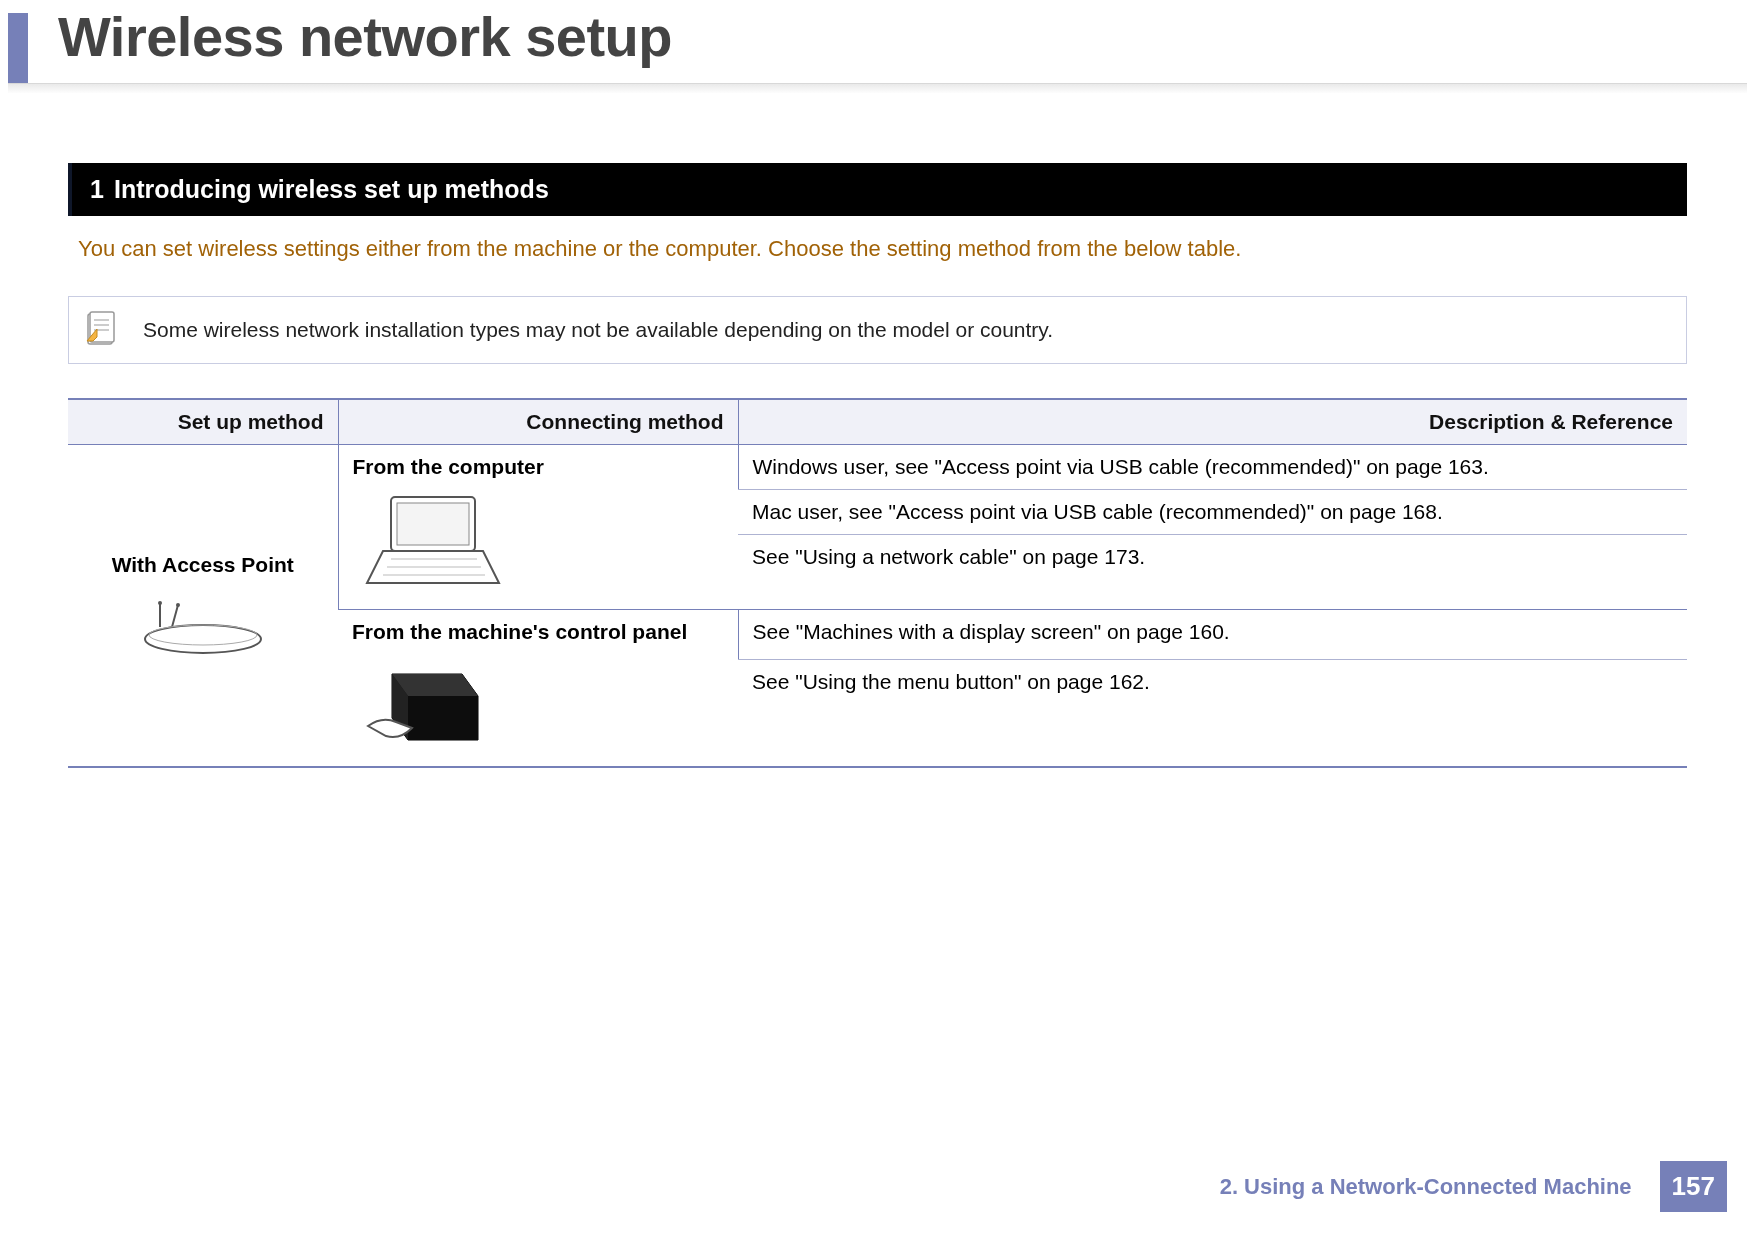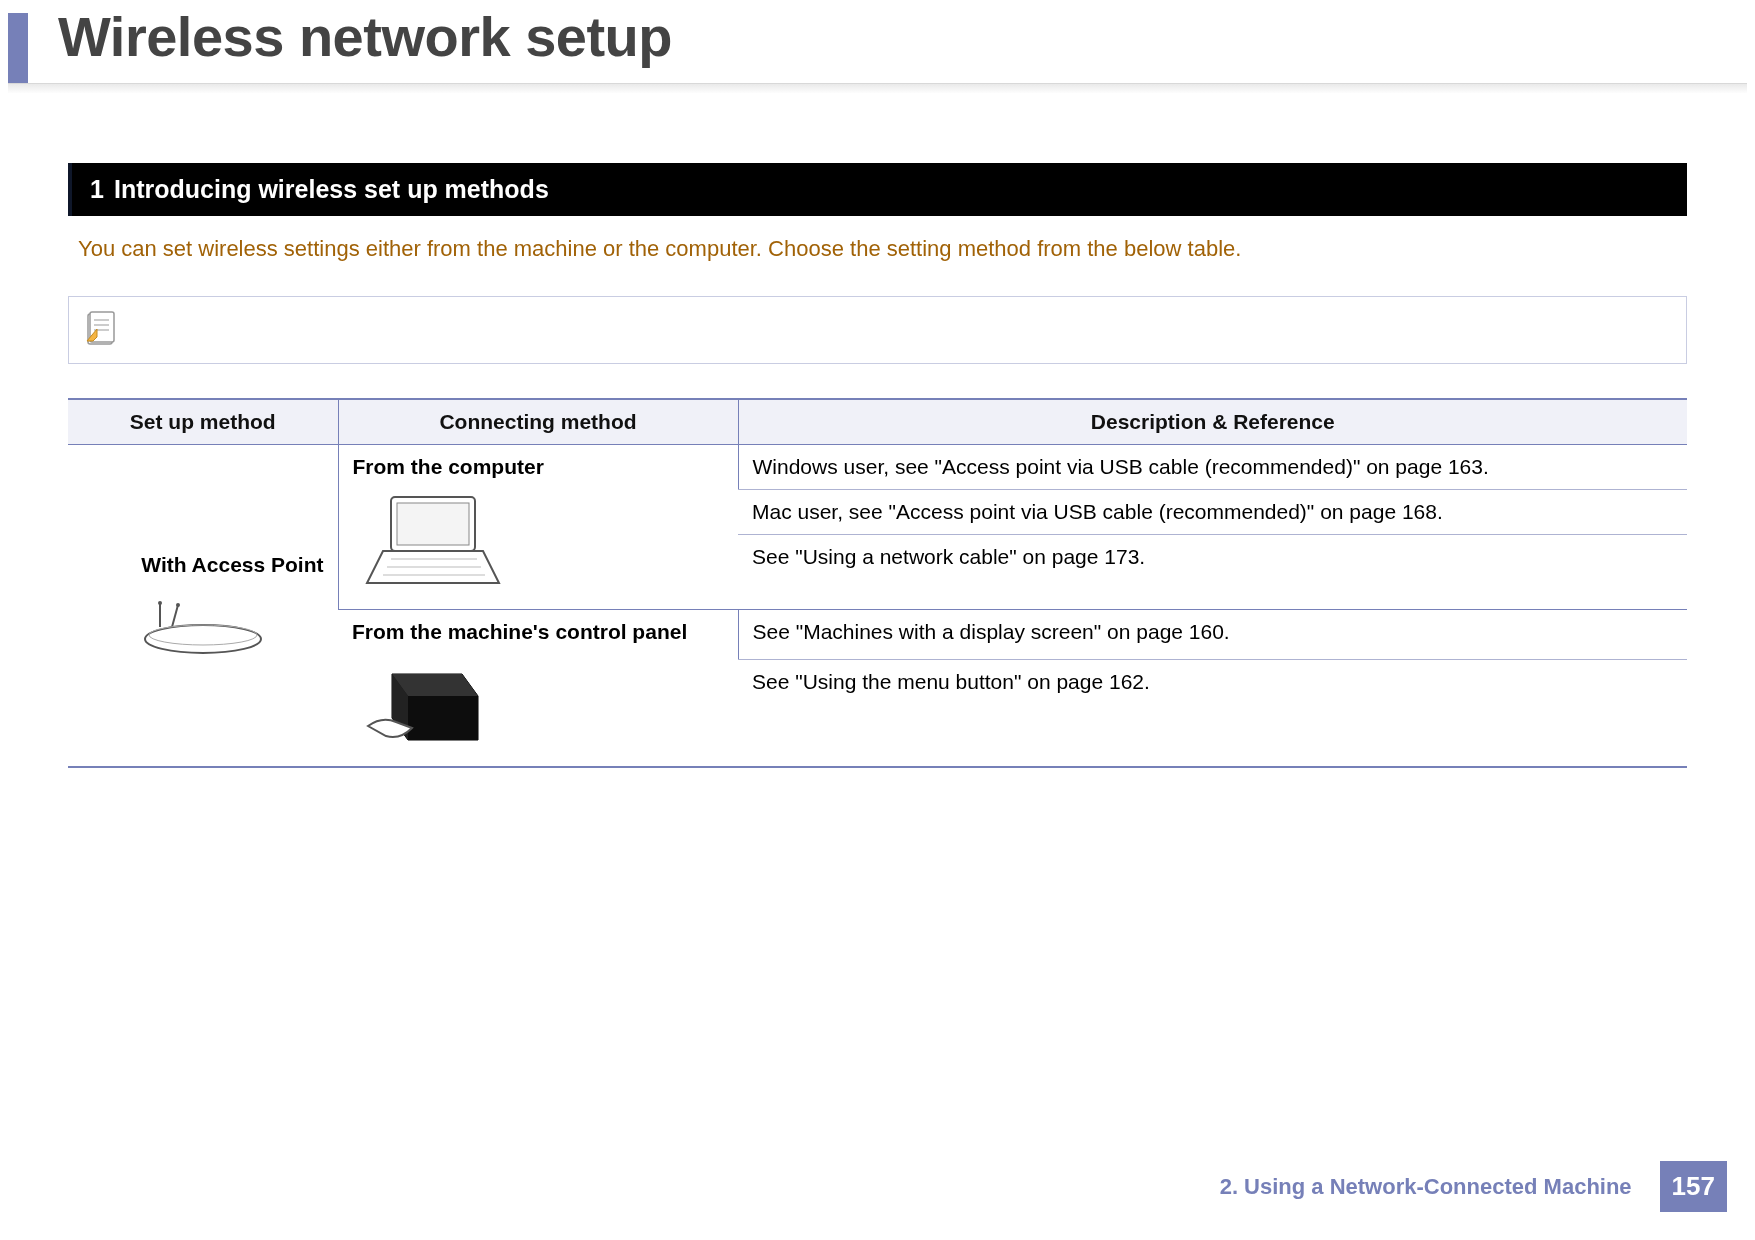--- a/index.html
+++ b/index.html
@@ -82,35 +82,35 @@
     border-collapse: collapse;
     font-size: 21px;
   }
   table.methods th {
     background: #f0f1f8;
     border-top: 2px solid #7680b8;
     border-bottom: 1px solid #7680b8;
     padding: 10px 14px;
     font-weight: 700;
     color: #111;
-    text-align: center;
+    text-align: right;
   }
   table.methods th + th,
   table.methods td + td {
     border-left: 1px solid #7680b8;
   }
   table.methods td {
     padding: 10px 14px;
     vertical-align: top;
     border-bottom: 1px solid #7680b8;
     margin-top: 36px;
   }
   .setup-col {
     width: 270px;
-    text-align: right;
+    text-align: center;
     font-weight: 700;
     vertical-align: middle !important;
   }
   .conn-col {
     width: 400px;
     font-weight: 700;
     text-align: left;
     vertical-align: top;
   }
   .conn-col .illus { margin-top: 12px; text-align: center; }
@@ -163,20 +163,21 @@
     <span>
       <svg width="38" height="38" viewBox="0 0 38 38">
         <rect x="5" y="3" width="24" height="30" rx="2" fill="#fff" stroke="#999" stroke-width="1.5"></rect>
         <rect x="7" y="1" width="24" height="30" rx="2" fill="#fff" stroke="#999" stroke-width="1.5"></rect>
         <line x1="11" y1="9" x2="26" y2="9" stroke="#bbb" stroke-width="1.5"></line>
         <line x1="11" y1="14" x2="26" y2="14" stroke="#bbb" stroke-width="1.5"></line>
         <line x1="11" y1="19" x2="26" y2="19" stroke="#bbb" stroke-width="1.5"></line>
         <path d="M4 30 L14 18 L14 26 L10 30 Z" fill="#f5b544" stroke="#c48a1e" stroke-width="1"></path>
       </svg>
     </span>
+    <span class="note-text">Some wireless network installation types may not be available depending on the model or country.</span>
   </div>
 
   <table class="methods">
     <thead>
       <tr>
         <th>Set up method</th>
         <th>Connecting method</th>
         <th>Description &amp; Reference</th>
       </tr>
     </thead>

